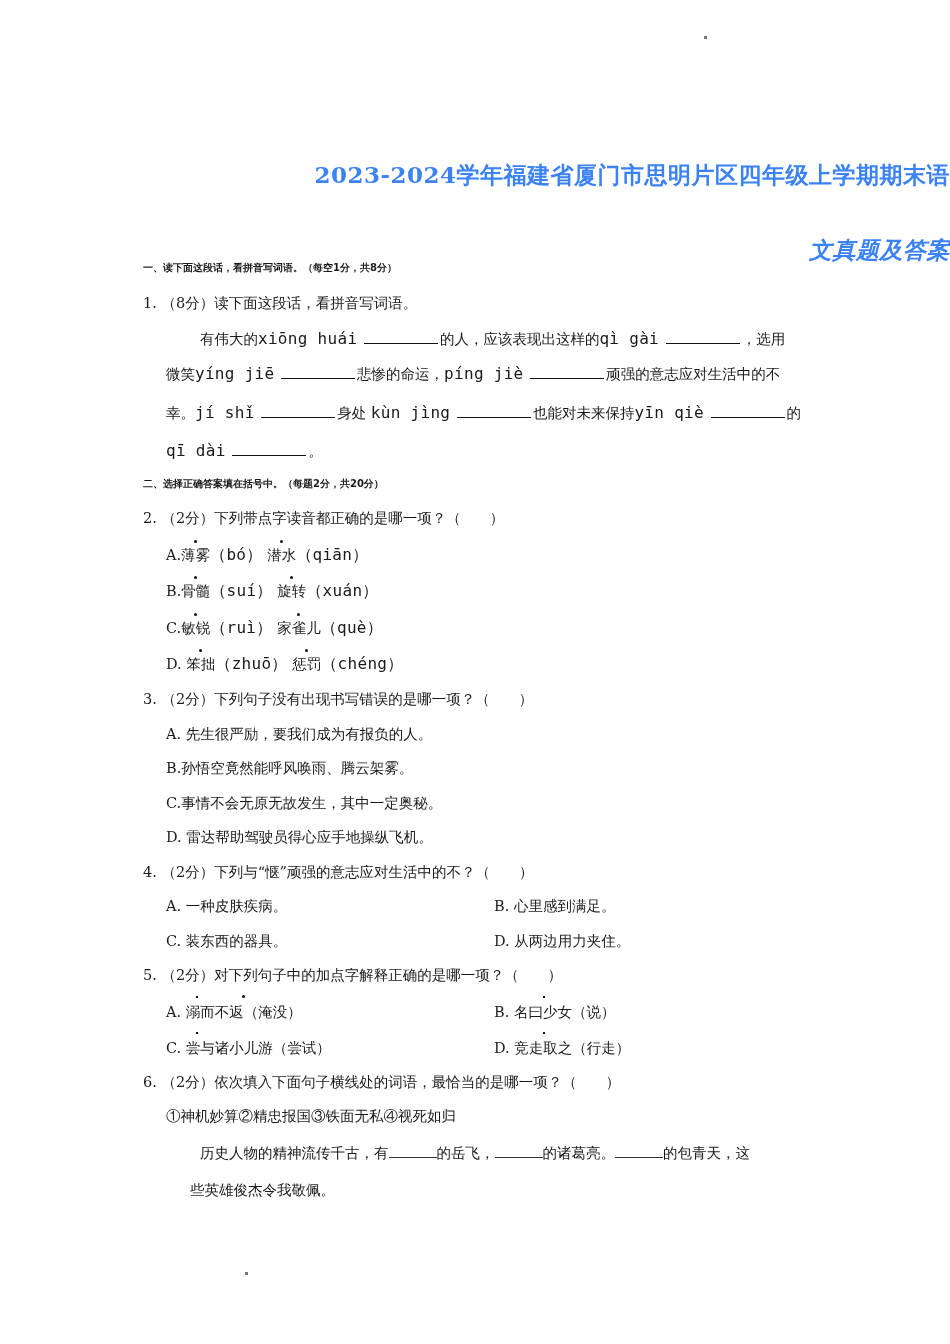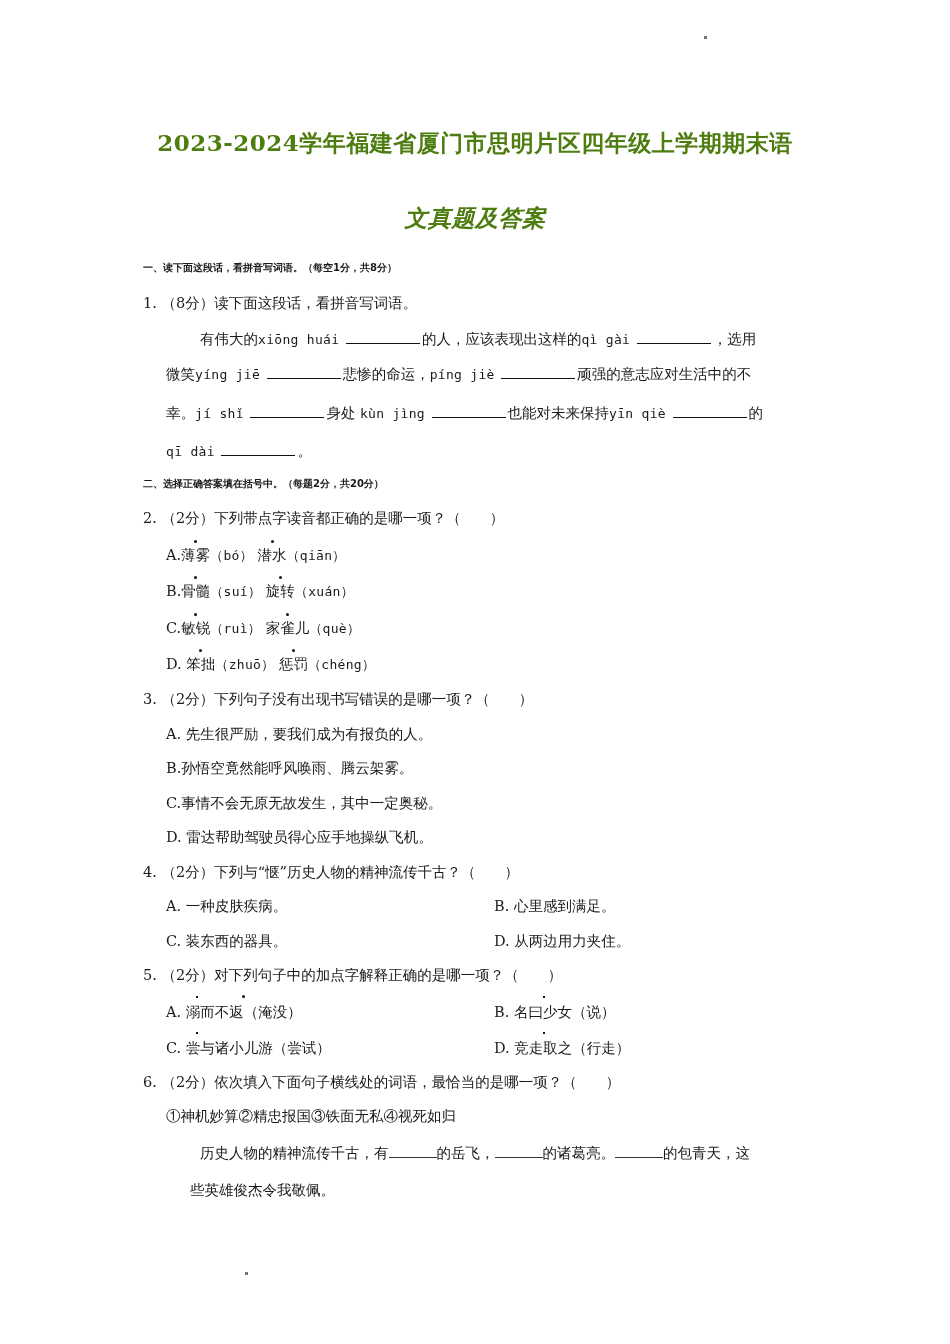--- a/index.html
+++ b/index.html
@@ -3,40 +3,40 @@
 <meta charset="utf-8">
 <style>
   html, body { margin: 0; padding: 0; background: #ffffff; }
   body {
     width: 950px; height: 1344px; position: relative; overflow: hidden;
     font-family: "DejaVu Serif", "Liberation Serif", serif;
     color: #1a1a1a;
   }
   .mark { position: absolute; width: 3px; height: 3px; background: #777; }
   .title {
-    position: absolute; left: 0; width: 950px; text-align: center;
+    position: absolute; left: 0; width: 950px; text-align: right;
     font-family: "DejaVu Serif", serif; font-weight: bold; font-size: 23px;
-    letter-spacing: 0.5px; color: #4d7c0f;
+    letter-spacing: 0.5px; color: #3b82f6; margin-top: 32px;
   }
   .line { position: absolute; font-size: 14.5px; white-space: nowrap; line-height: 20px; }
   .section { font-weight: bold; font-family: "DejaVu Sans", sans-serif; font-size: 10px; }
   .blank {
     display: inline-block; width: 74px; border-bottom: 1.2px solid #111;
     height: 15px; vertical-align: baseline; margin: 0 2px;
   }
   .shortblank {
     display: inline-block; width: 48px; border-bottom: 1px solid #333;
     height: 15px; vertical-align: baseline;
   }
   .dot { position: relative; }
   .dot::before {
     content: ""; position: absolute; left: 50%; top: -7px; width: 3px; height: 3px;
     margin-left: -1.5px; background: #111; border-radius: 50%;
   }
-  .py { font-family: "DejaVu Sans Mono", "Liberation Mono", monospace; font-size: 13px; letter-spacing: 0.3px; }
+  .py { font-family: "DejaVu Sans Mono", "Liberation Mono", monospace; font-size: 16px; letter-spacing: 0.3px; }
 </style>
 </head>
 <body>
 
 <div class="mark" style="left:704px; top:36px;"></div>
 
 <div class="title" style="top:128px;">2023-2024学年福建省厦门市思明片区四年级上学期期末语</div>
 <div class="title" style="top:203px;font-style:italic;">文真题及答案</div>
 
 <div class="line section" style="left:143px; top:258px;">一、读下面这段话，看拼音写词语。（每空1分，共8分）</div>
@@ -99,21 +99,21 @@
   <span>3.</span>
   <span>（2分）下列句子没有出现书写错误的是哪一项？（　　）</span>
 </div>
 <div class="line" style="left:166px; top:724px;"><span>A.</span> <span>先生很严励，要我们成为有报负的人。</span></div>
 <div class="line" style="left:166px; top:758px;"><span>B.</span><span>孙悟空竟然能呼风唤雨、腾云架雾。</span></div>
 <div class="line" style="left:166px; top:793px;"><span>C.</span><span>事情不会无原无故发生，其中一定奥秘。</span></div>
 <div class="line" style="left:166px; top:827px;"><span>D.</span> <span>雷达帮助驾驶员得心应手地操纵飞机。</span></div>
 
 <div class="line" style="left:143px; top:862px;">
   <span>4.</span>
-  <span>（2分）下列与“惬”历史人物的精神流传千古？（　　）</span>
+  <span>（2分）下列与“惬”顽强的意志应对生活中的不？（　　）</span>
 </div>
 <div class="line" style="left:166px; top:896px;"><span>A.</span> <span>一种皮肤疾病。</span></div>
 <div class="line" style="left:494px; top:896px;"><span>B.</span> <span>心里感到满足。</span></div>
 <div class="line" style="left:166px; top:931px;"><span>C.</span> <span>装东西的器具。</span></div>
 <div class="line" style="left:494px; top:931px;"><span>D.</span> <span>从两边用力夹住。</span></div>
 
 <div class="line" style="left:143px; top:965px;">
   <span>5.</span>
   <span>（2分）对下列句子中的加点字解释正确的是哪一项？（　　）</span>
 </div>

